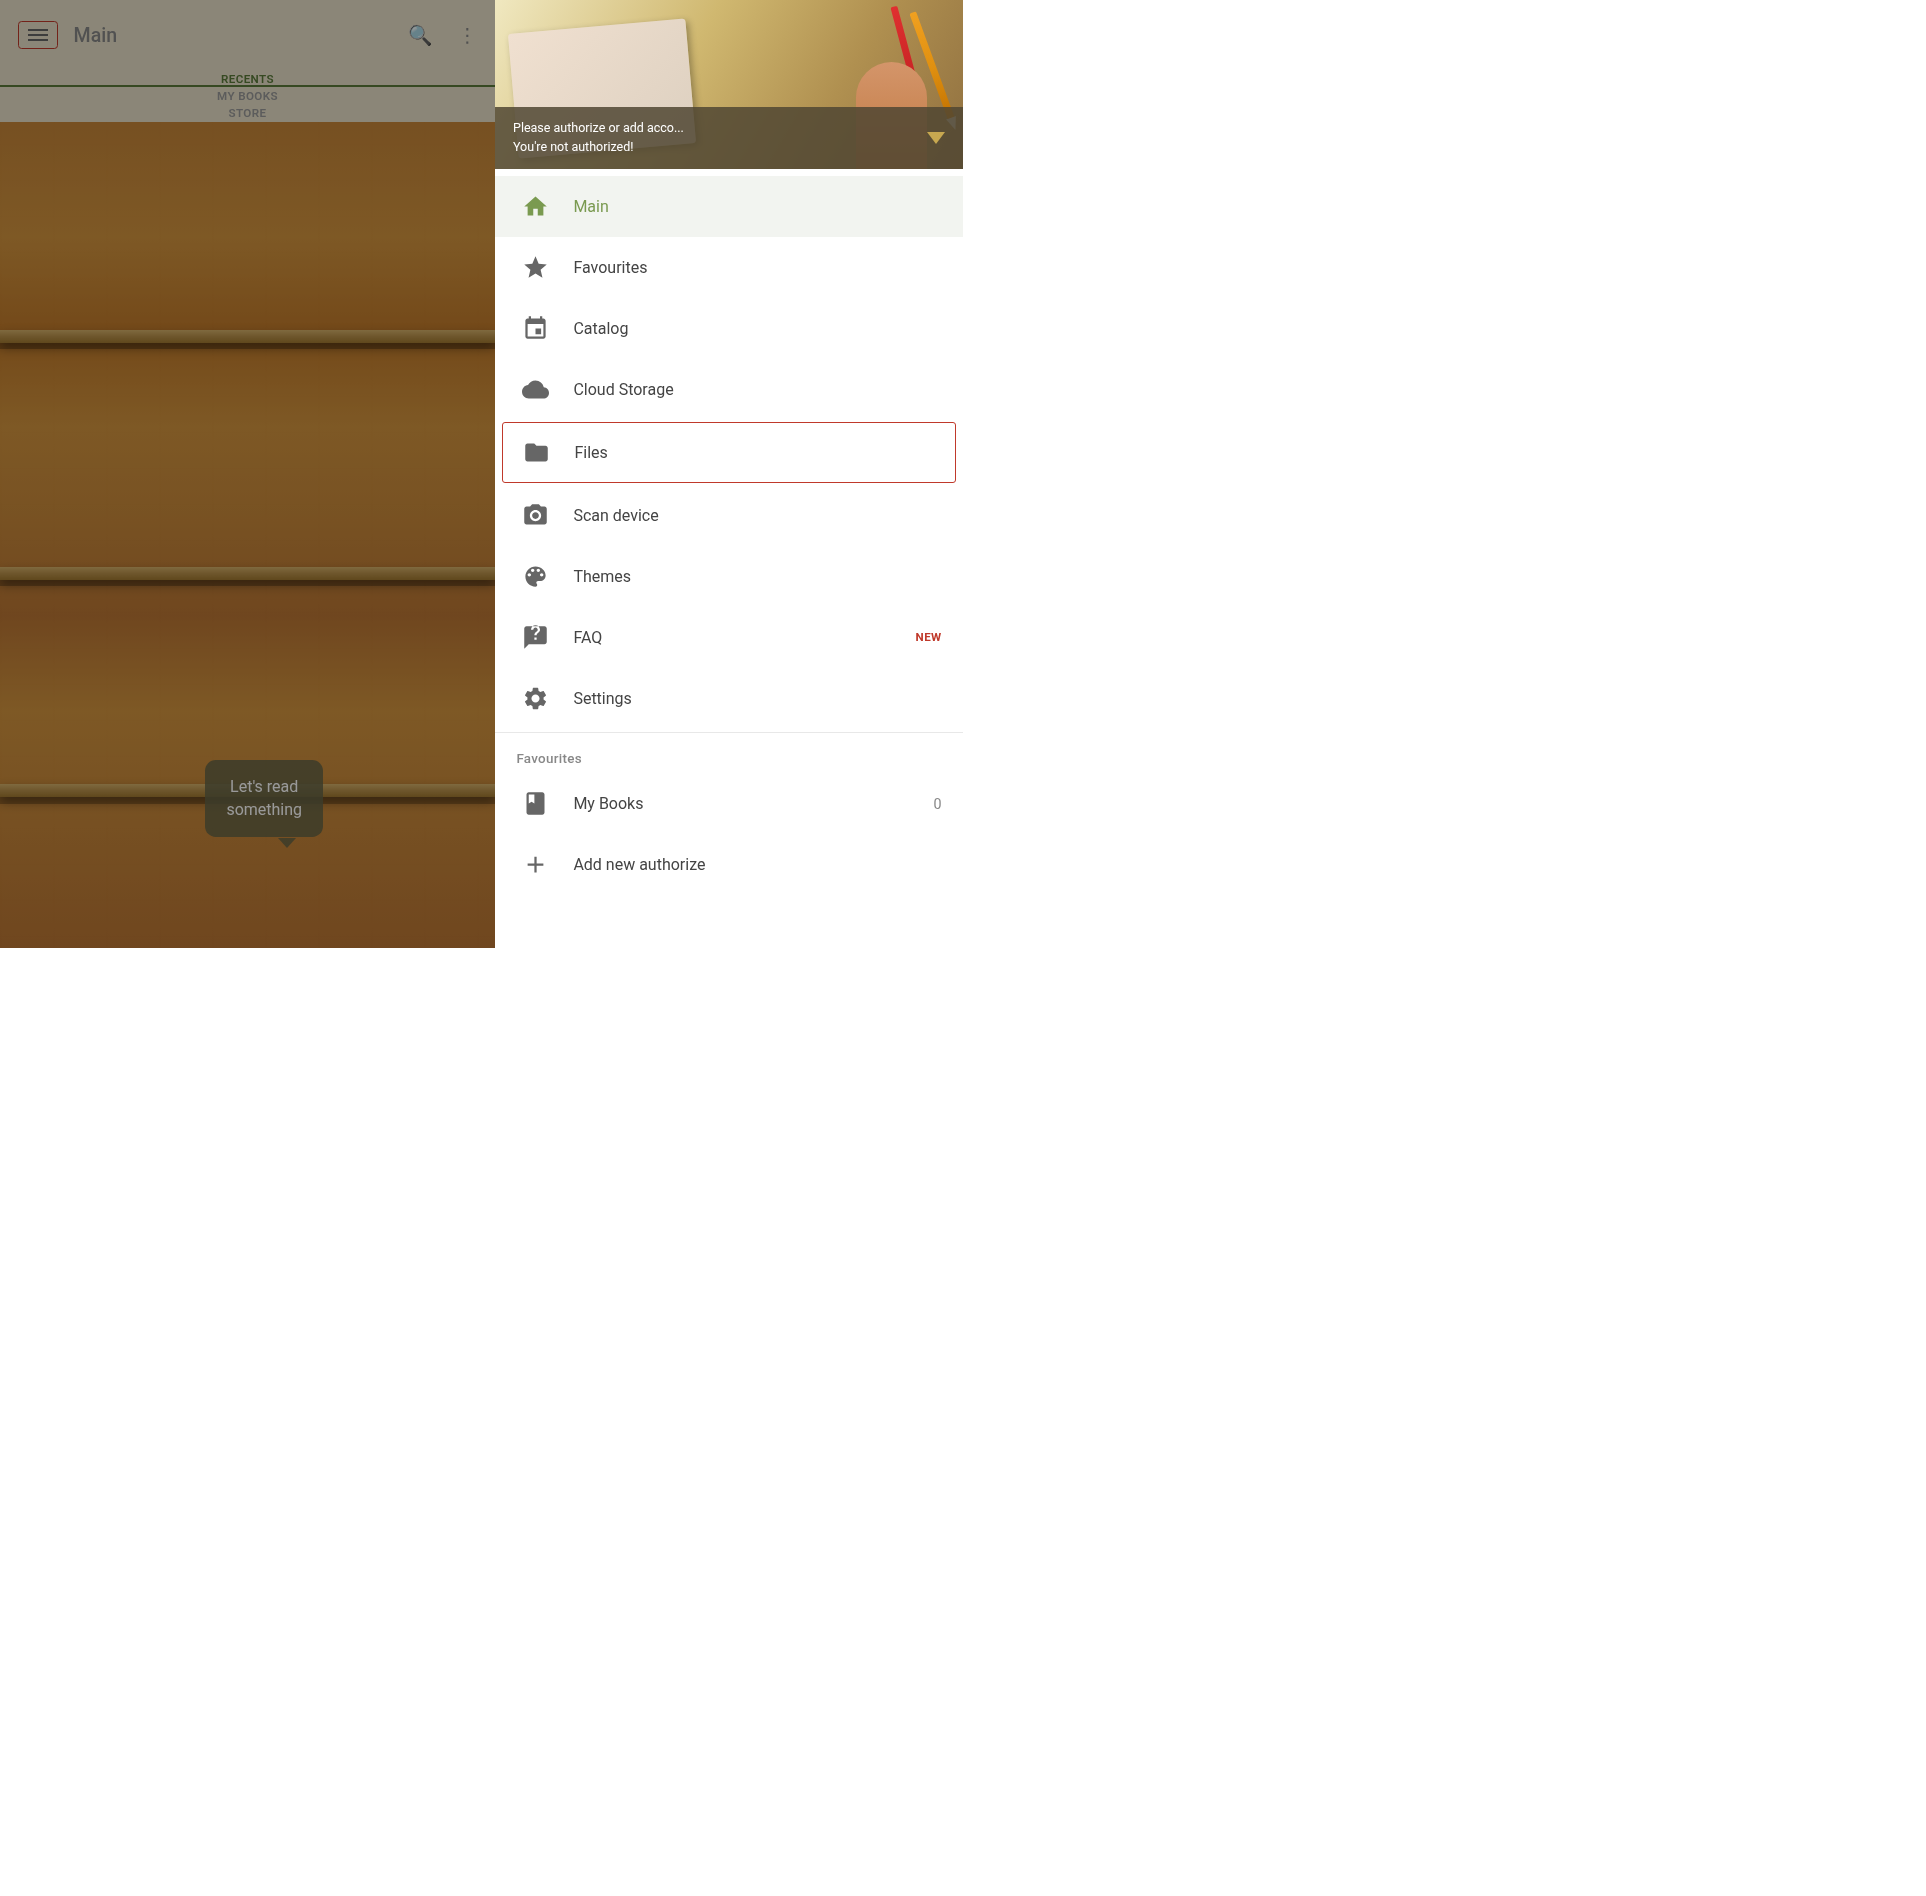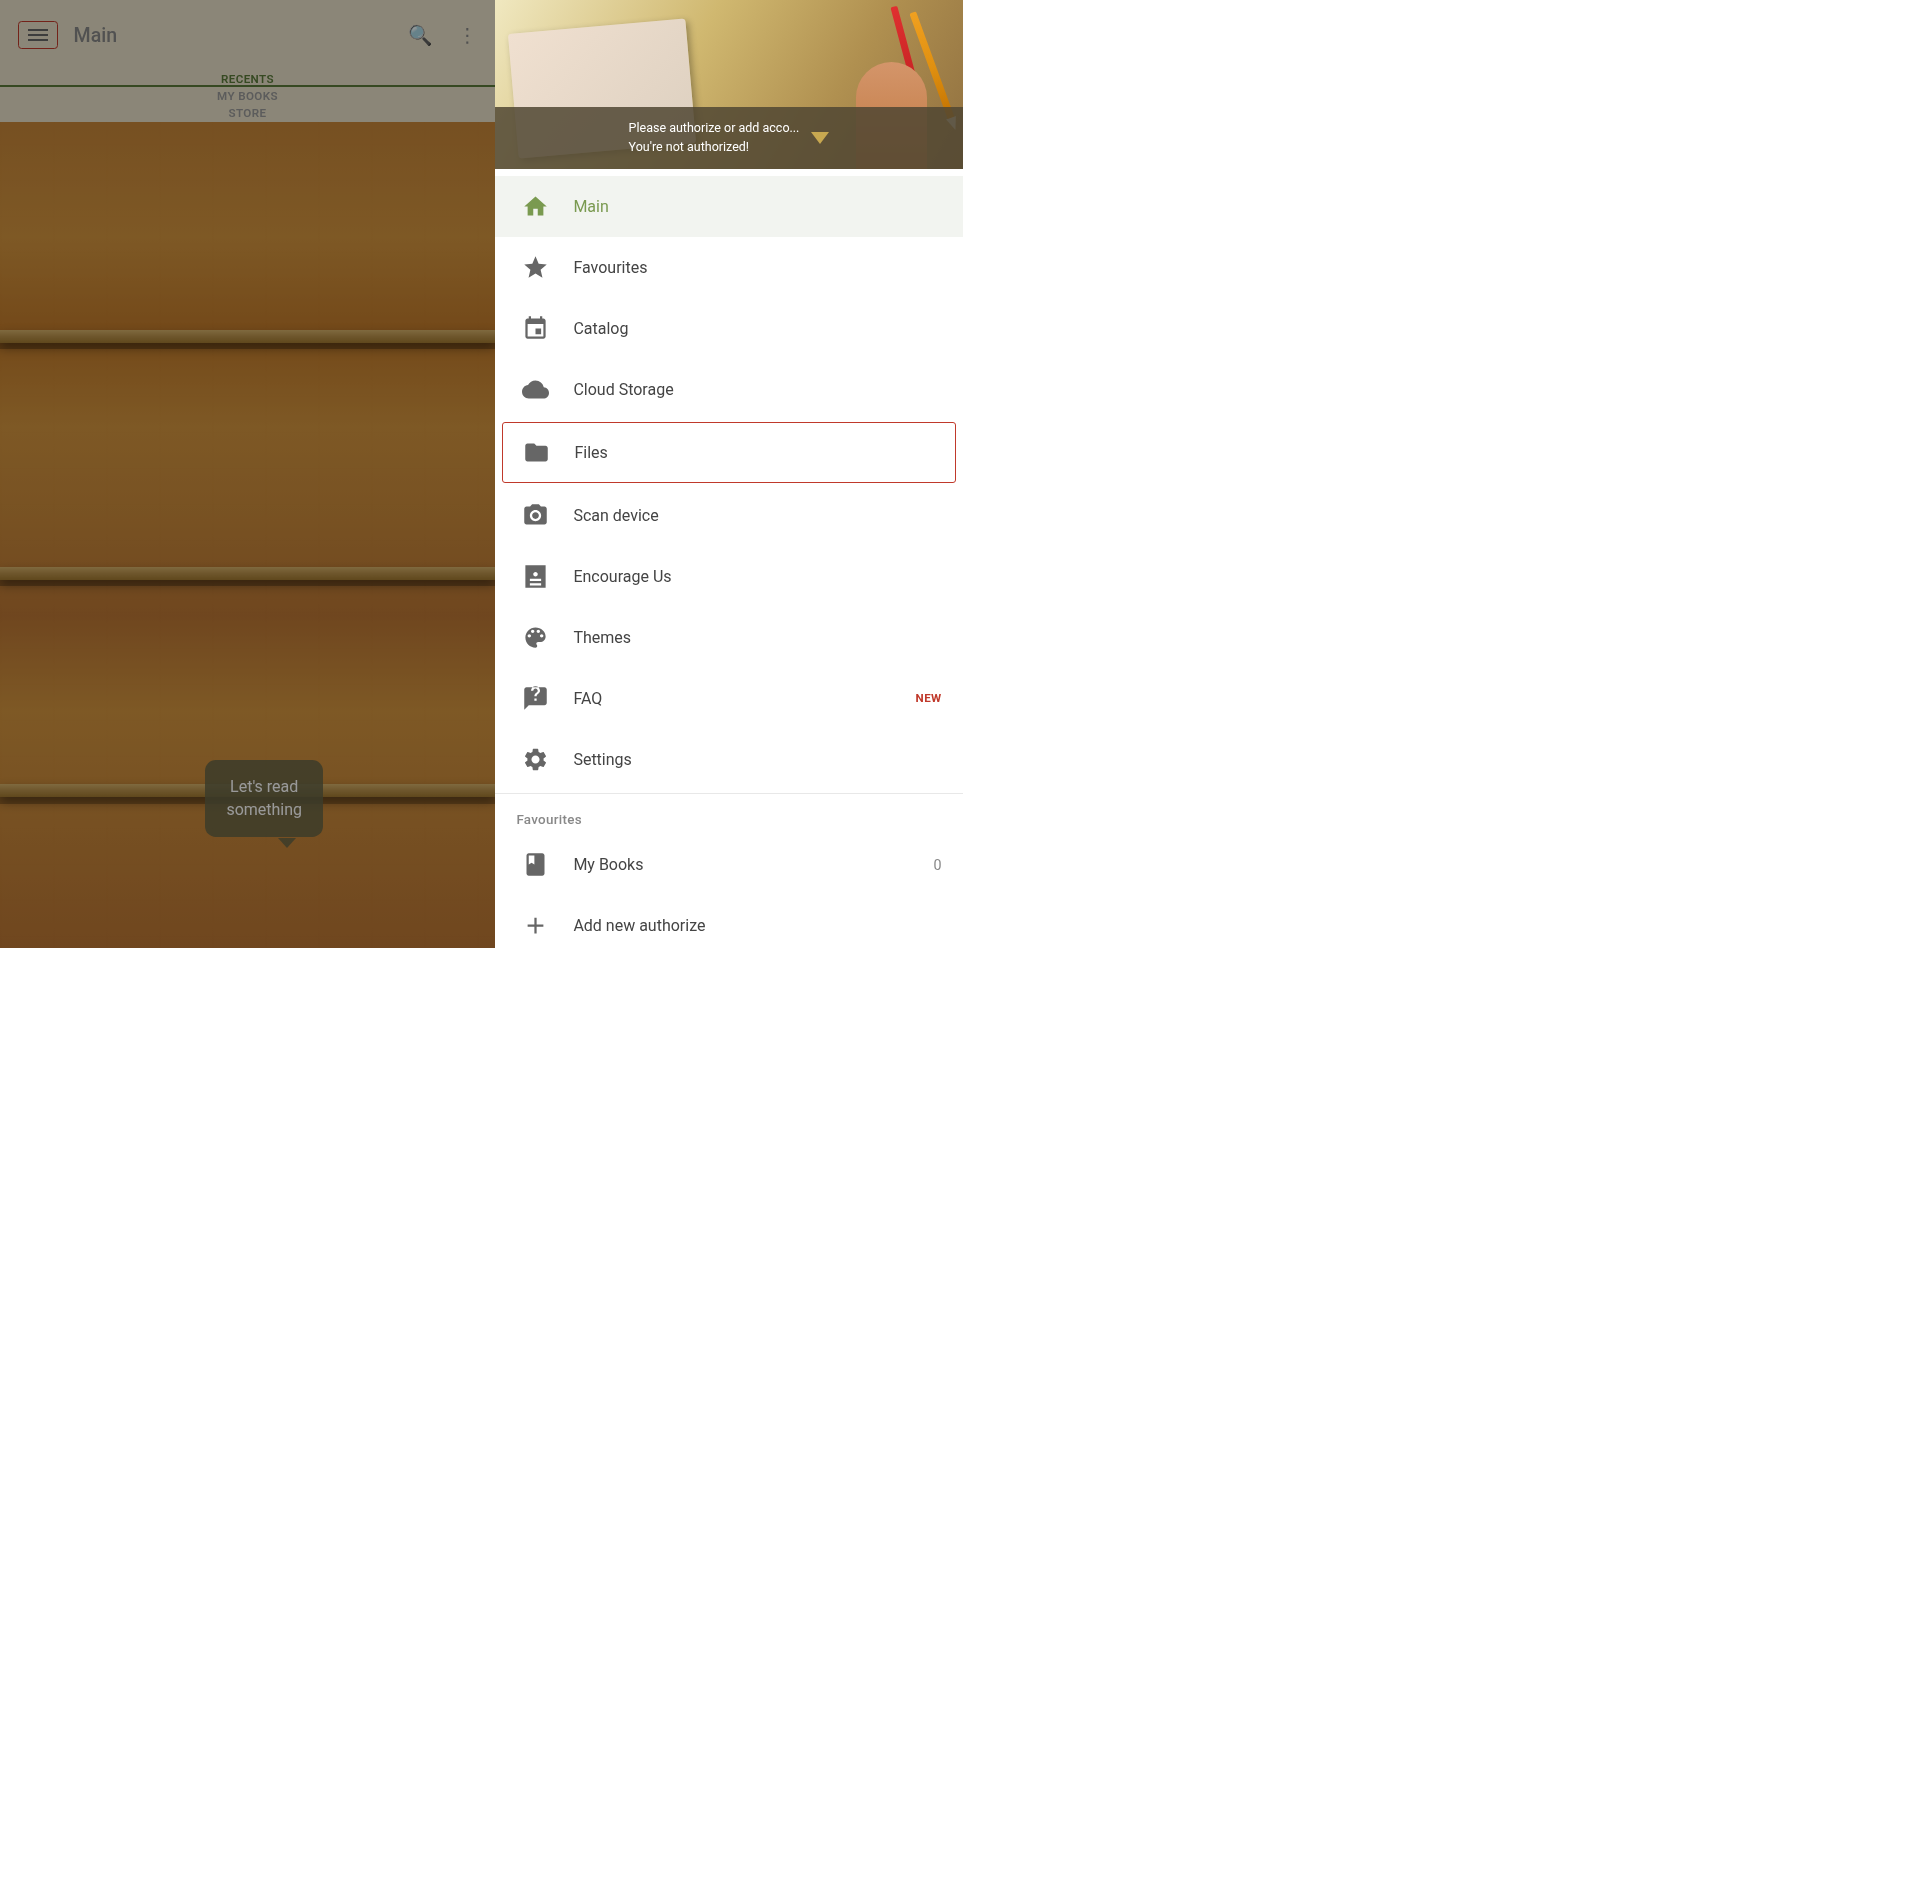--- a/index.html
+++ b/index.html
@@ -303,21 +303,21 @@
 
     
     .auth-notification {
       position: absolute;
       bottom: 0; left: 0;
       width: 100%;
       background: rgba(80,70,50,0.85);
       padding: 12.5px 18px;
       display: flex;
       align-items: center;
-      justify-content: center;
+      justify-content: space-between;
       gap: 12px;
     }
 
     .auth-text {
       color: white;
       font-size: 12.5px;
       line-height: 1.5;
     }
 
     .auth-arrow {
@@ -591,28 +591,20 @@
 
     <div class="menu-item">
       <div class="menu-icon">
         <svg viewBox="0 0 24 24">
           <path d="M9 2L7.17 4H4c-1.1 0-2 .9-2 2v12c0 1.1.9 2 2 2h16c1.1 0 2-.9 2-2V6c0-1.1-.9-2-2-2h-3.17L15 2H9zm3 15c-2.76 0-5-2.24-5-5s2.24-5 5-5 5 2.24 5 5-2.24 5-5 5zm0-8c-1.66 0-3 1.34-3 3s1.34 3 3 3 3-1.34 3-3-1.34-3-3-3z"></path>
         </svg>
       </div>
       <span class="menu-label">Scan device</span>
     </div>
 
-    <div class="menu-item">
-      <div class="menu-icon">
-        <svg viewBox="0 0 24 24">
-          <path d="M3 2h18v20H3V2zm14 16H7v2h10v-2zm0-4H7v2h10v-2zm-5-6c-1.11 0-2 .89-2 2s.89 2 2 2 2-.89 2-2-.89-2-2-2z"></path>
-        </svg>
-      </div>
-      <span class="menu-label">Encourage Us</span>
-    </div>
 
     <div class="menu-item">
       <div class="menu-icon">
         <svg viewBox="0 0 24 24">
           <path d="M12 3c-4.97 0-9 4.03-9 9s4.03 9 9 9c.83 0 1.5-.67 1.5-1.5 0-.39-.15-.74-.39-1.01-.23-.26-.38-.61-.38-.99 0-.83.67-1.5 1.5-1.5H16c2.76 0 5-2.24 5-5 0-4.42-4.03-8-9-8zm-5.5 9c-.83 0-1.5-.67-1.5-1.5S5.67 9 6.5 9 8 9.67 8 10.5 7.33 12 6.5 12zm3-4C8.67 8 8 7.33 8 6.5S8.67 5 9.5 5s1.5.67 1.5 1.5S10.33 8 9.5 8zm5 0c-.83 0-1.5-.67-1.5-1.5S13.67 5 14.5 5s1.5.67 1.5 1.5S15.33 8 14.5 8zm3 4c-.83 0-1.5-.67-1.5-1.5S16.67 9 17.5 9s1.5.67 1.5 1.5-.67 1.5-1.5 1.5z"></path>
         </svg>
       </div>
       <span class="menu-label">Themes</span>
     </div>
 

